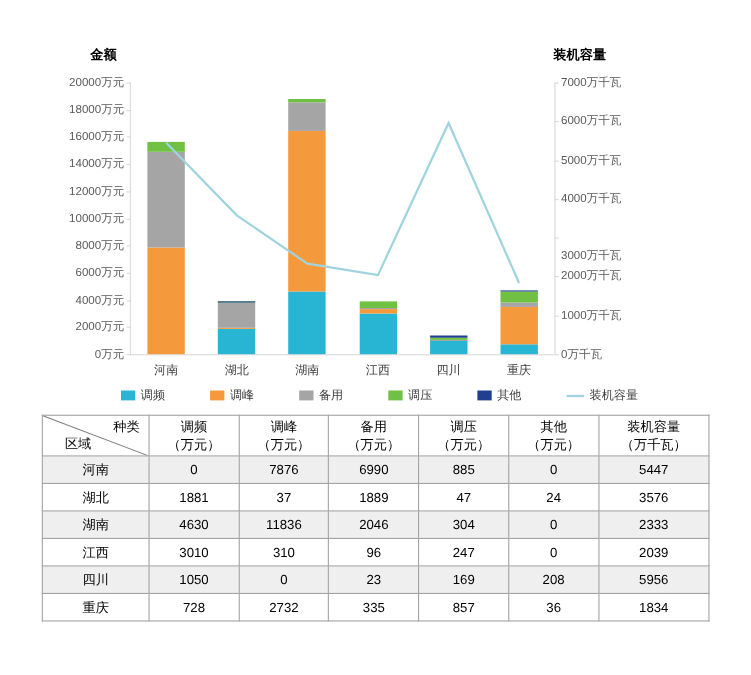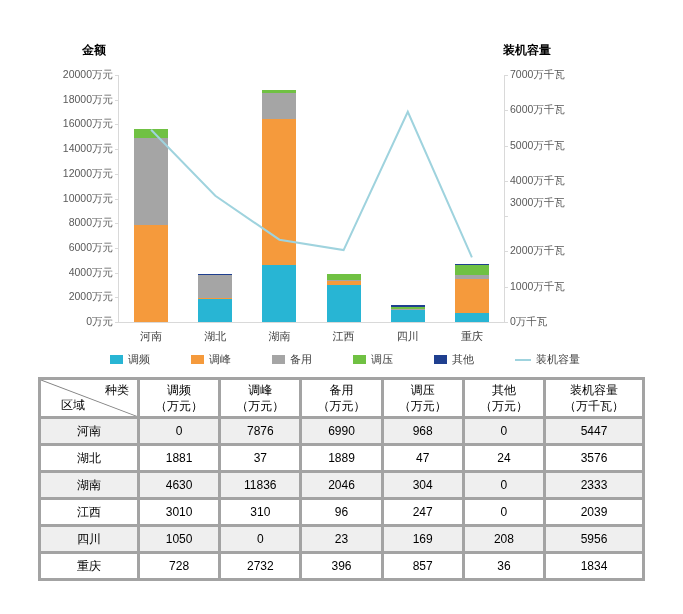--- a/index.html
+++ b/index.html
@@ -148,21 +148,21 @@
     left: 38px;
     top: 377px;
     width: 607px;
   }
   table.data {
     border-collapse: collapse;
     width: 607px;
     font-size: 12px;
   }
   table.data th, table.data td {
-    border: 3px solid #a3a3a3;
+    border: 1px solid #a3a3a3;
     text-align: center;
     padding: 2px 2px;
     height: 20px;
     color: #000;
   }
   table.data th {
     font-weight: normal;
   }
   .hdr-cell {
     position: relative;
@@ -240,21 +240,21 @@
           <div class="ytick" style="top: 0px;">20000万元</div>
           <div class="tickmark" style="top: 0px;"></div>
         </div>
       <div id="y2ticks">
           <div class="ytick2" style="top: 247px;">0万千瓦</div>
           <div class="tickmark r" style="top: 247px;"></div>
           <div class="ytick2" style="top: 211.714px;">1000万千瓦</div>
           <div class="tickmark r" style="top: 211.714px;"></div>
           <div class="ytick2" style="top: 176.429px;">2000万千瓦</div>
           <div class="tickmark r" style="top: 176.429px;"></div>
-          <div class="ytick2" style="top: 128px;">3000万千瓦</div>
+          <div class="ytick2" style="top: 157px;">3000万千瓦</div>
           <div class="tickmark r" style="top: 141.143px;"></div>
           <div class="ytick2" style="top: 105.857px;">4000万千瓦</div>
           <div class="tickmark r" style="top: 105.857px;"></div>
           <div class="ytick2" style="top: 70.5714px;">5000万千瓦</div>
           <div class="tickmark r" style="top: 70.5714px;"></div>
           <div class="ytick2" style="top: 35.2857px;">6000万千瓦</div>
           <div class="tickmark r" style="top: 35.2857px;"></div>
           <div class="ytick2" style="top: 0px;">7000万千瓦</div>
           <div class="tickmark r" style="top: 0px;"></div>
         </div>
@@ -372,21 +372,21 @@
               <div>（万千瓦）</div>
             </th>
           </tr>
       </thead>
       <tbody id="tbody">
           <tr class="row-alt">
             <td>河南</td>
             <td>0</td>
             <td>7876</td>
             <td>6990</td>
-            <td>968</td>
+            <td>885</td>
             <td>0</td>
             <td>5447</td>
           </tr>
           <tr>
             <td>湖北</td>
             <td>1881</td>
             <td>37</td>
             <td>1889</td>
             <td>47</td>
             <td>24</td>
@@ -416,21 +416,21 @@
             <td>0</td>
             <td>23</td>
             <td>169</td>
             <td>208</td>
             <td>5956</td>
           </tr>
           <tr>
             <td>重庆</td>
             <td>728</td>
             <td>2732</td>
-            <td>396</td>
+            <td>335</td>
             <td>857</td>
             <td>36</td>
             <td>1834</td>
           </tr>
         </tbody>
     </table>
   </div>
 
 </div>
 

